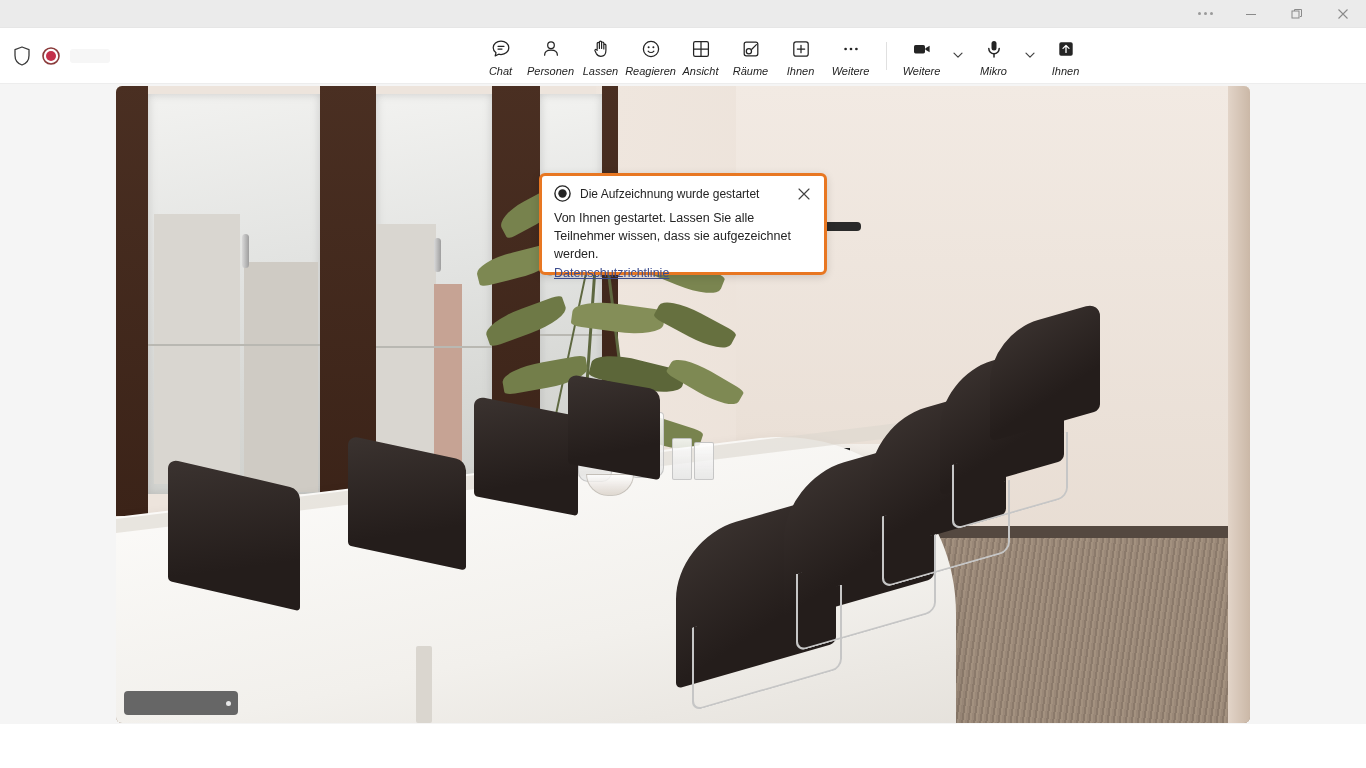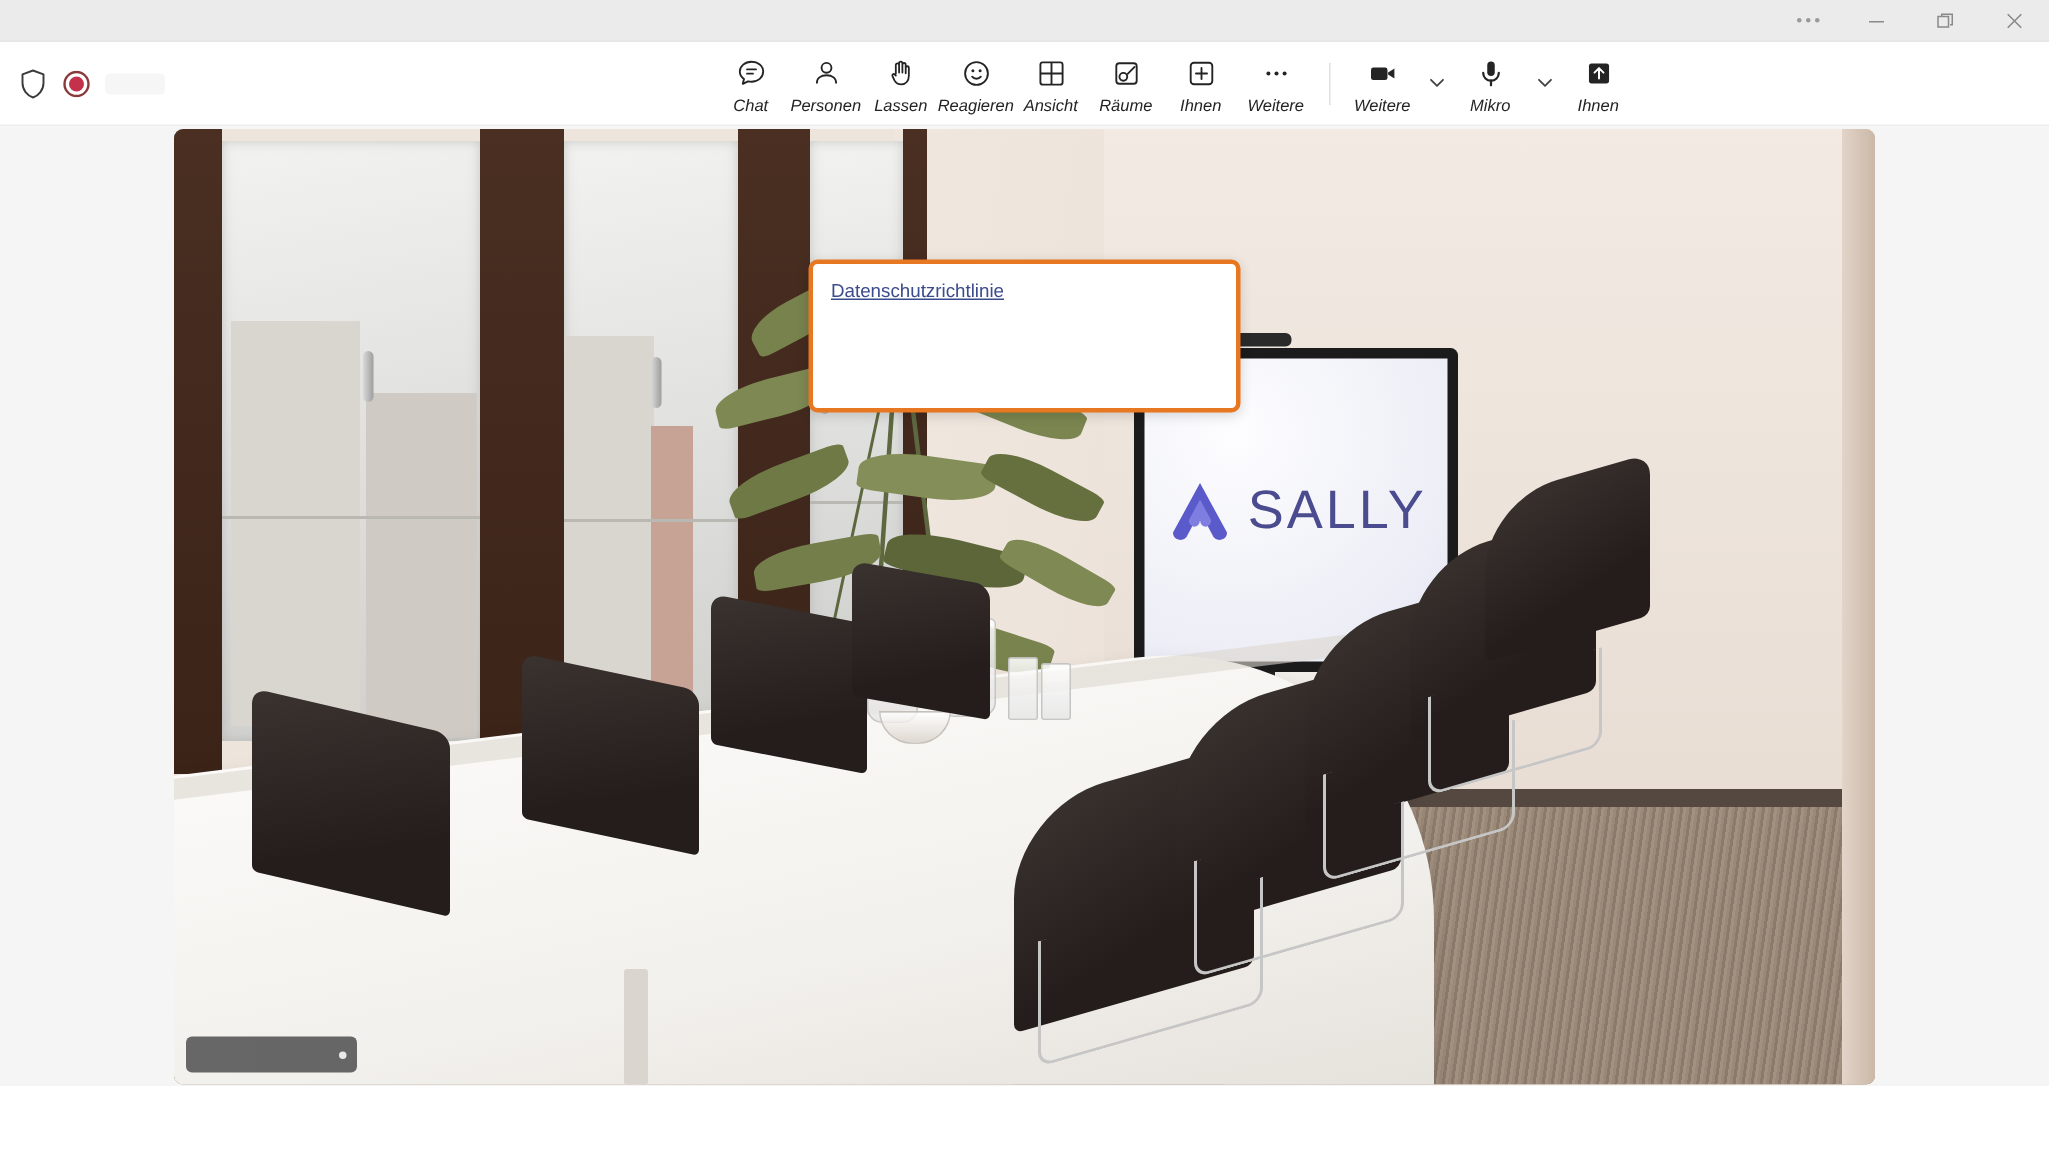--- a/index.html
+++ b/index.html
@@ -477,29 +477,20 @@
         <div class="leaf" style="left:186px;top:130px;width:82px;height:26px;transform:rotate(28deg);background:#66703F;"></div>
         <div class="leaf" style="left:34px;top:180px;width:86px;height:26px;transform:rotate(-10deg);background:#737E4A;"></div>
         <div class="leaf" style="left:122px;top:178px;width:94px;height:28px;transform:rotate(14deg);background:#5C6639;"></div>
         <div class="leaf" style="left:198px;top:188px;width:78px;height:24px;transform:rotate(30deg);background:#7E8953;"></div>
         <div class="leaf" style="left:60px;top:232px;width:88px;height:26px;transform:rotate(-6deg);background:#6A7442;"></div>
         <div class="leaf" style="left:148px;top:236px;width:86px;height:26px;transform:rotate(18deg);background:#78834E;"></div>
       </div>
 
       <div class="tv-stand"></div>
       <div class="tv-cam"></div>
-      <div class="tv">
-        <div class="tv-screen">
-          <svg class="sally-mark" viewBox="0 0 46 42">
-            <path d="M23 3 L41 36 A5 5 0 0132 39 L23 22 L14 39 A5 5 0 015 36 Z" fill="#5A5ACB"></path>
-            <path d="M23 14 L30 27 A3.5 3.5 0 0123.5 30 L23 28 L22.5 30 A3.5 3.5 0 0116 27 Z" fill="#7E7EE0"></path>
-          </svg>
-          <span class="sally-txt">SALLY</span>
-        </div>
-      </div>
       <div class="tv-foot"></div>
 
       <div class="table"></div>
       <div class="table-edge"></div>
       <div class="tleg" style="left:640px;top:470px;width:14px;height:88px;"></div>
       <div class="tleg" style="left:300px;top:560px;width:16px;height:77px;"></div>
 
       <div class="glassware">
         <div class="jug" style="left:462px;top:338px;width:34px;height:58px;"></div>
         <div class="jug" style="left:510px;top:326px;width:38px;height:66px;"></div>
@@ -525,17 +516,30 @@
       <div class="chair-arm" style="left:836px;top:362px;width:116px;height:66px;transform:skewY(-16deg);"></div>
     </div>
 
     <div class="name-badge">
       <span></span>
       <span class="name-dot"></span>
     </div>
   </div>
 
   <div class="notif">
+    <div class="notif-head">
+      <svg width="17" height="17" viewBox="0 0 17 17">
+        <circle cx="8.5" cy="8.5" r="7.6" fill="none" stroke="#242424" stroke-width="1.4"></circle>
+        <circle cx="8.5" cy="8.5" r="4.2" fill="#242424"></circle>
+      </svg>
+      <span class="notif-title">Die Aufzeichnung wurde gestartet</span>
+      <span class="notif-close">
+        <svg width="16" height="16" viewBox="0 0 16 16">
+          <path d="M3 3L13 13M13 3L3 13" stroke="#424242" stroke-width="1.15" fill="none" stroke-linecap="round"></path>
+        </svg>
+      </span>
+    </div>
+    <div class="notif-body">Von Ihnen gestartet. Lassen Sie alle Teilnehmer wissen, dass sie aufgezeichnet werden.</div>
     <a class="notif-link">Datenschutzrichtlinie</a>
   </div>
 </div>
 
 <div class="bottombar"></div>
 
 </body></html>

